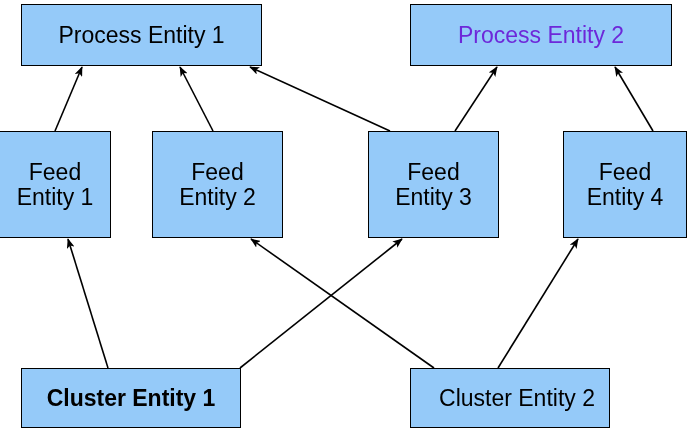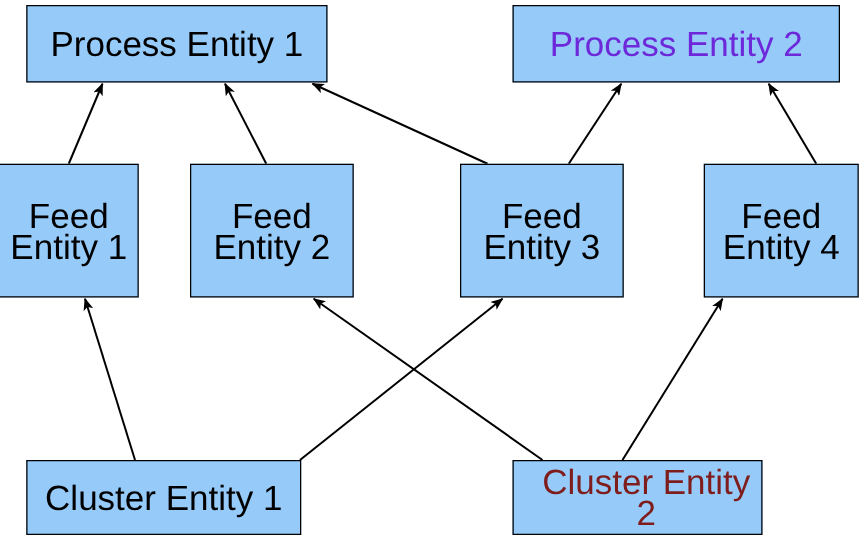--- a/index.html
+++ b/index.html
@@ -30,21 +30,21 @@
     position: absolute;
     box-sizing: border-box;
     background: #95caf9;
     border: 1px solid #000000;
     display: flex;
     align-items: center;
     justify-content: center;
     text-align: center;
     color: #000000;
     font-family: "Liberation Sans", sans-serif;
-    font-size: 28px;
+    font-size: 23px;
     line-height: 25px;
     white-space: pre-line;
     z-index: 2;
   }
   .node-label {
     display: block;
     white-space: pre-line;
   }
 </style>
 </head>
@@ -75,17 +75,17 @@
       <div class="node" style="left: 21px; top: 4px; width: 241px; height: 62px; background: rgb(149, 202, 249); border-color: rgb(0, 0, 0); color: rgb(0, 0, 0);"><span class="node-label">Process Entity 1</span></div>
       <div class="node" style="left: 410px; top: 4px; width: 262px; height: 62px; background: rgb(149, 202, 249); border-color: rgb(0, 0, 0); color: #6d28d9;"><span class="node-label">Process Entity 2</span></div>
       <div class="node" style="left: -1px; top: 131px; width: 112px; height: 107px; background: rgb(149, 202, 249); border-color: rgb(0, 0, 0); color: rgb(0, 0, 0);"><span class="node-label">Feed
 Entity 1</span></div>
       <div class="node" style="left: 152px; top: 131px; width: 131px; height: 107px; background: rgb(149, 202, 249); border-color: rgb(0, 0, 0); color: rgb(0, 0, 0);"><span class="node-label">Feed
 Entity 2</span></div>
       <div class="node" style="left: 368px; top: 131px; width: 131px; height: 107px; background: rgb(149, 202, 249); border-color: rgb(0, 0, 0); color: rgb(0, 0, 0);"><span class="node-label">Feed
 Entity 3</span></div>
       <div class="node" style="left: 563px; top: 131px; width: 124px; height: 107px; background: rgb(149, 202, 249); border-color: rgb(0, 0, 0); color: rgb(0, 0, 0);"><span class="node-label">Feed
 Entity 4</span></div>
-      <div class="node" style="left: 21px; top: 368px; width: 220px; height: 60px; background: rgb(149, 202, 249); border-color: rgb(0, 0, 0); color: rgb(0, 0, 0);"><span class="node-label">Cluster Entity 1</span></div>
-      <div class="node" style="left: 410px; top: 368px; width: 200px; height: 60px; background: rgb(149, 202, 249); border-color: rgb(0, 0, 0); color: #7f1d1d; padding-left: 14px;"><span class="node-label">Cluster Entity 2</span></div>
+      <div class="node" style="left: 21px; top: 368px; width: 220px; height: 60px; background: rgb(149, 202, 249); border-color: rgb(0, 0, 0); color: rgb(0, 0, 0); font-weight: bold;"><span class="node-label">Cluster Entity 1</span></div>
+      <div class="node" style="left: 410px; top: 368px; width: 200px; height: 60px; background: rgb(149, 202, 249); border-color: rgb(0, 0, 0); color: #000000; padding-left: 14px;"><span class="node-label">Cluster Entity 2</span></div>
     </div>
 
 </div>
 
 </body></html>

